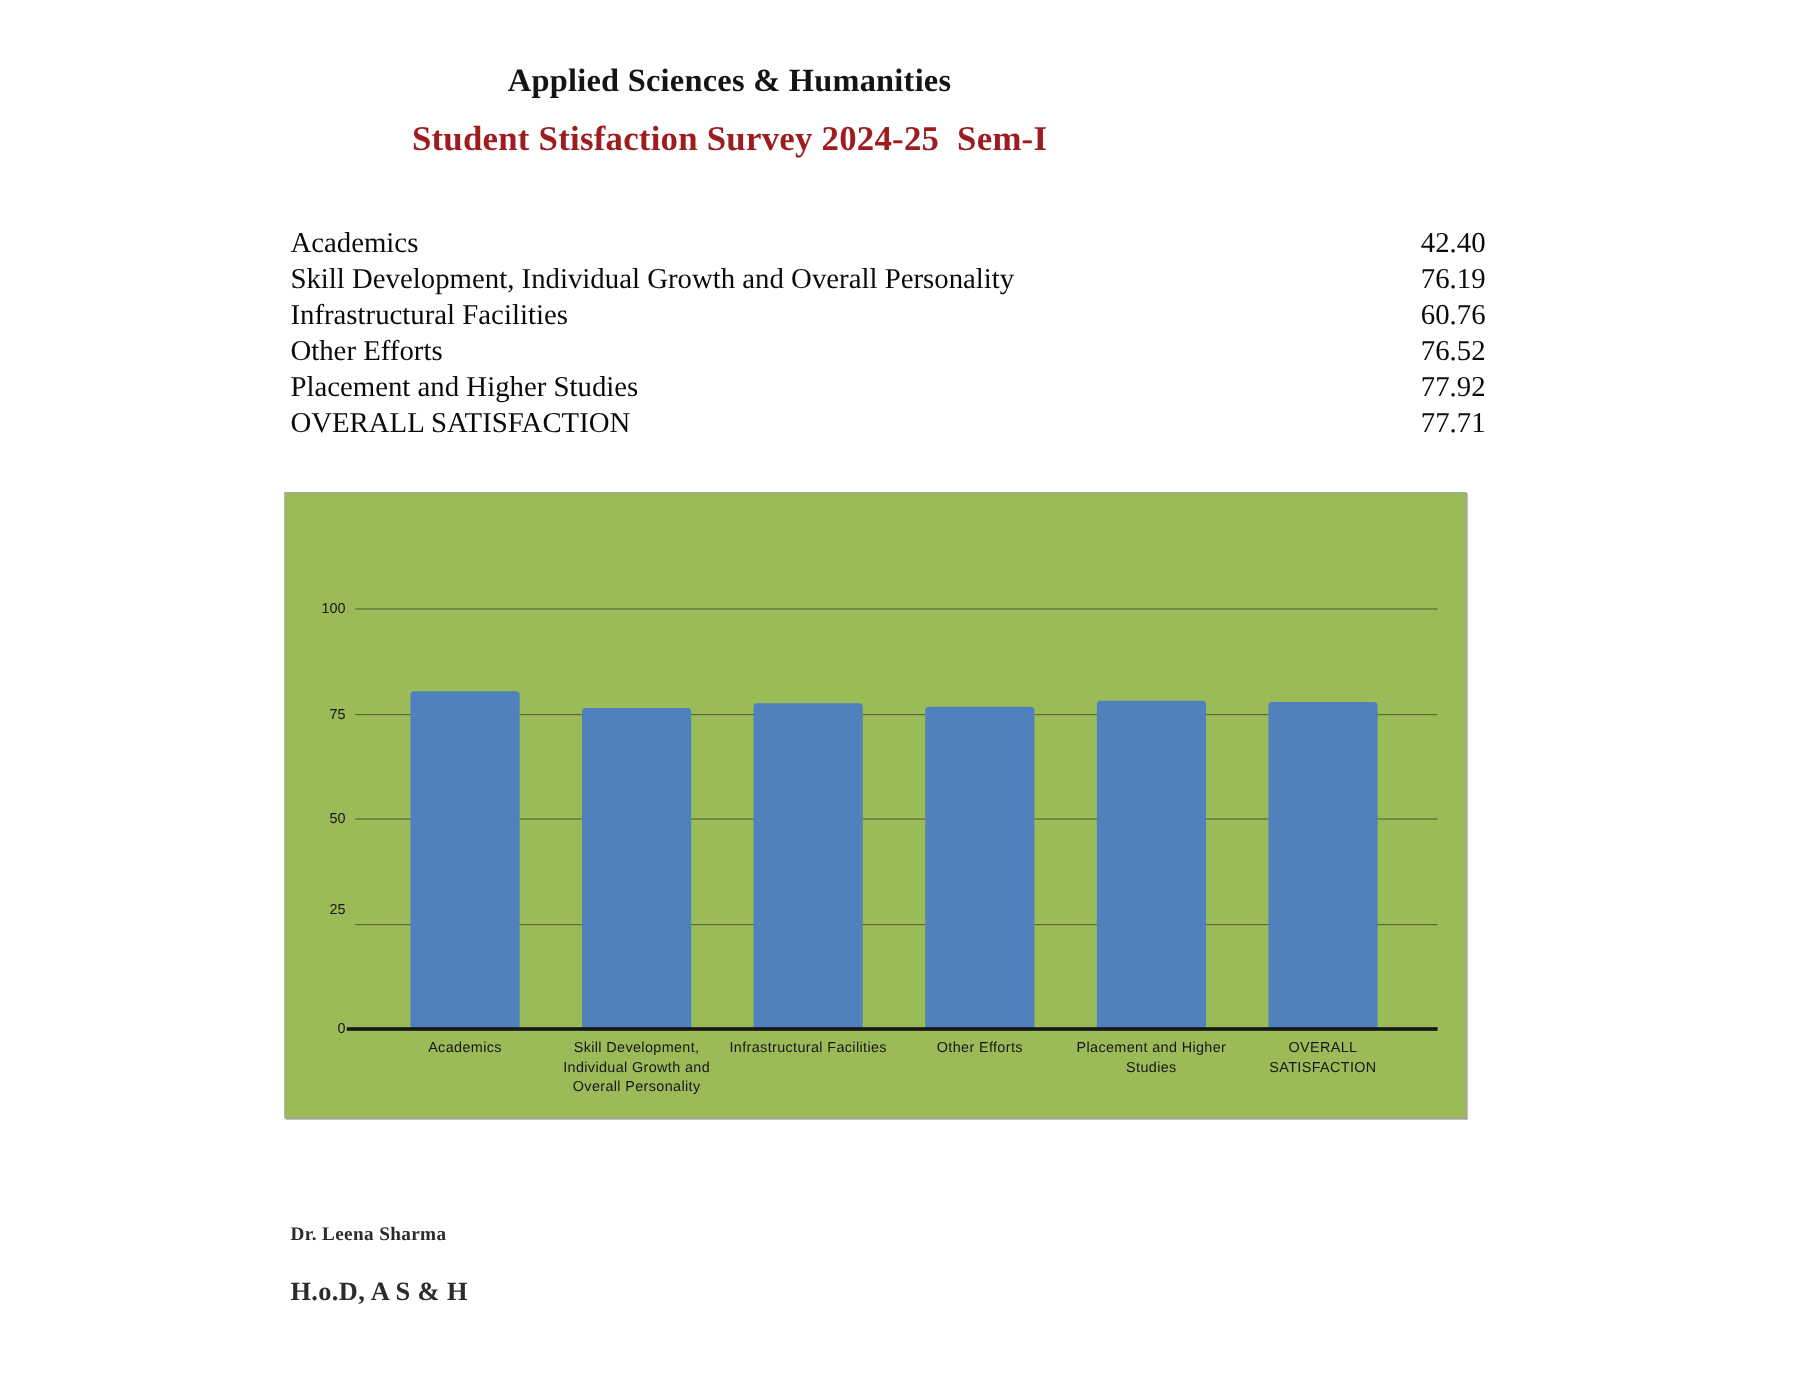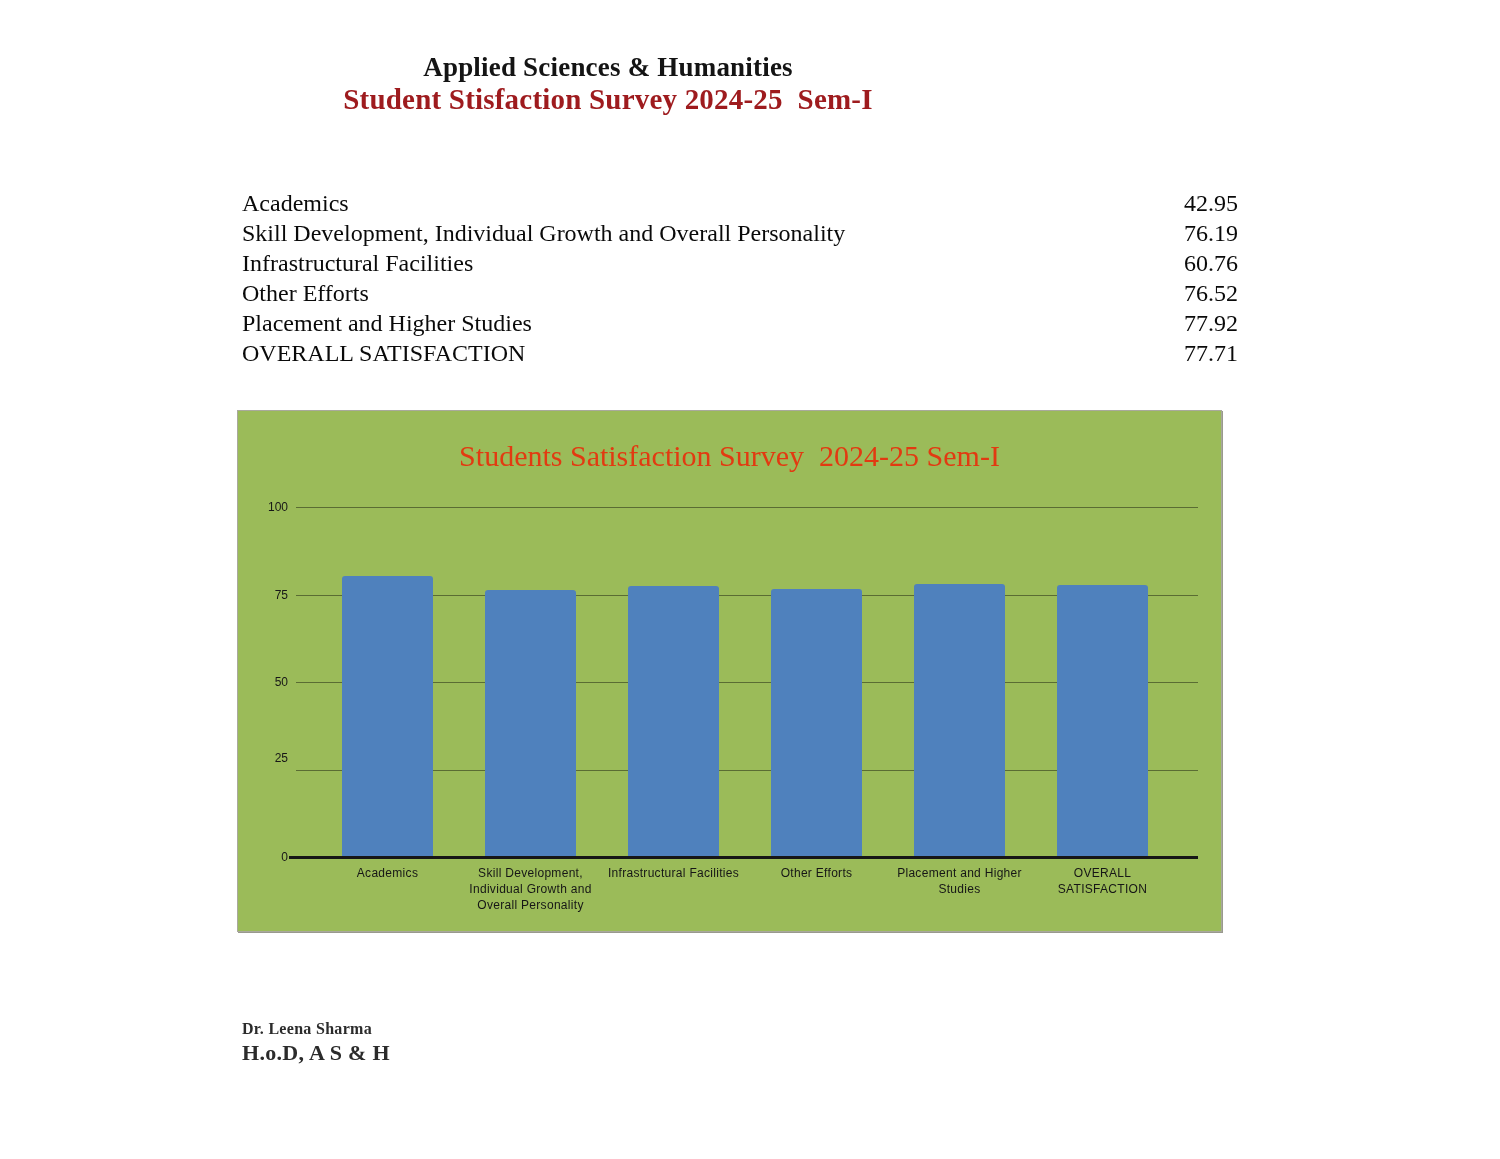--- a/index.html
+++ b/index.html
@@ -12,20 +12,21 @@
   }
   .pre { white-space: pre-wrap; }
 
   
   .doc-header { position: absolute; left: 0; top: 52px; width: 1216px; text-align: center; }
   .dept-title {
     font-size: 27px; font-weight: 700; color: #141414;
     letter-spacing: 0.2px;
   }
   .report-title {
+    margin-top: 17px;
     font-size: 29px; font-weight: 700; color: #9e1b1e;
     letter-spacing: 0.2px;
   }
 
   
   .metrics { position: absolute; left: 242px; top: 188px; width: 996px; }
   .metric-row {
     display: flex; justify-content: space-between; align-items: baseline;
     font-size: 24px; line-height: 30px; color: #0a0a0a;
   }
@@ -79,36 +80,36 @@
     font-size: 12px; line-height: 16px; color: #161616;
     letter-spacing: 0.3px;
   }
 
   
   .signature { position: absolute; left: 242px; top: 1020px; }
   .sig-name {
     font-size: 16px; font-weight: 700; color: #2b2b2b; letter-spacing: 0.3px;
   }
   .sig-role {
-    margin-top: 2px;
+    margin-top: 25px;
     font-size: 22px; font-weight: 700; color: #2b2b2b; letter-spacing: 0.3px;
   }
 </style>
 </head>
 <body>
 
 <div class="doc-header">
   <div class="dept-title pre">Applied Sciences &amp; Humanities</div>
   <div class="report-title pre">Student Stisfaction Survey 2024-25  Sem-I</div>
 </div>
 
 <div class="metrics" id="metrics-list">
     <div class="metric-row">
       <div class="metric-label">Academics</div>
-      <div class="metric-value">42.95</div>
+      <div class="metric-value">42.40</div>
     </div>
     <div class="metric-row">
       <div class="metric-label">Skill Development, Individual Growth and Overall Personality</div>
       <div class="metric-value">76.19</div>
     </div>
     <div class="metric-row">
       <div class="metric-label">Infrastructural Facilities</div>
       <div class="metric-value">60.76</div>
     </div>
     <div class="metric-row">
@@ -119,21 +120,20 @@
       <div class="metric-label">Placement and Higher Studies</div>
       <div class="metric-value">77.92</div>
     </div>
     <div class="metric-row">
       <div class="metric-label">OVERALL SATISFACTION</div>
       <div class="metric-value">77.71</div>
     </div>
   </div>
 
 <div class="chart-panel">
-  <div class="chart-title pre">Students Satisfaction Survey  2024-25 Sem-I</div>
   <div class="plot-area" id="plot-area">
     <div class="x-axis-line"></div>
     <div class="xlabels" id="xlabels">
         <div class="xtick-label" style="left: 20px;">Academics</div>
         <div class="xtick-label" style="left: 163px;">Skill Development, Individual Growth and Overall Personality</div>
         <div class="xtick-label" style="left: 306px;">Infrastructural Facilities</div>
         <div class="xtick-label" style="left: 449px;">Other Efforts</div>
         <div class="xtick-label" style="left: 592px;">Placement and Higher Studies</div>
         <div class="xtick-label" style="left: 735px;">OVERALL SATISFACTION</div>
       </div>

